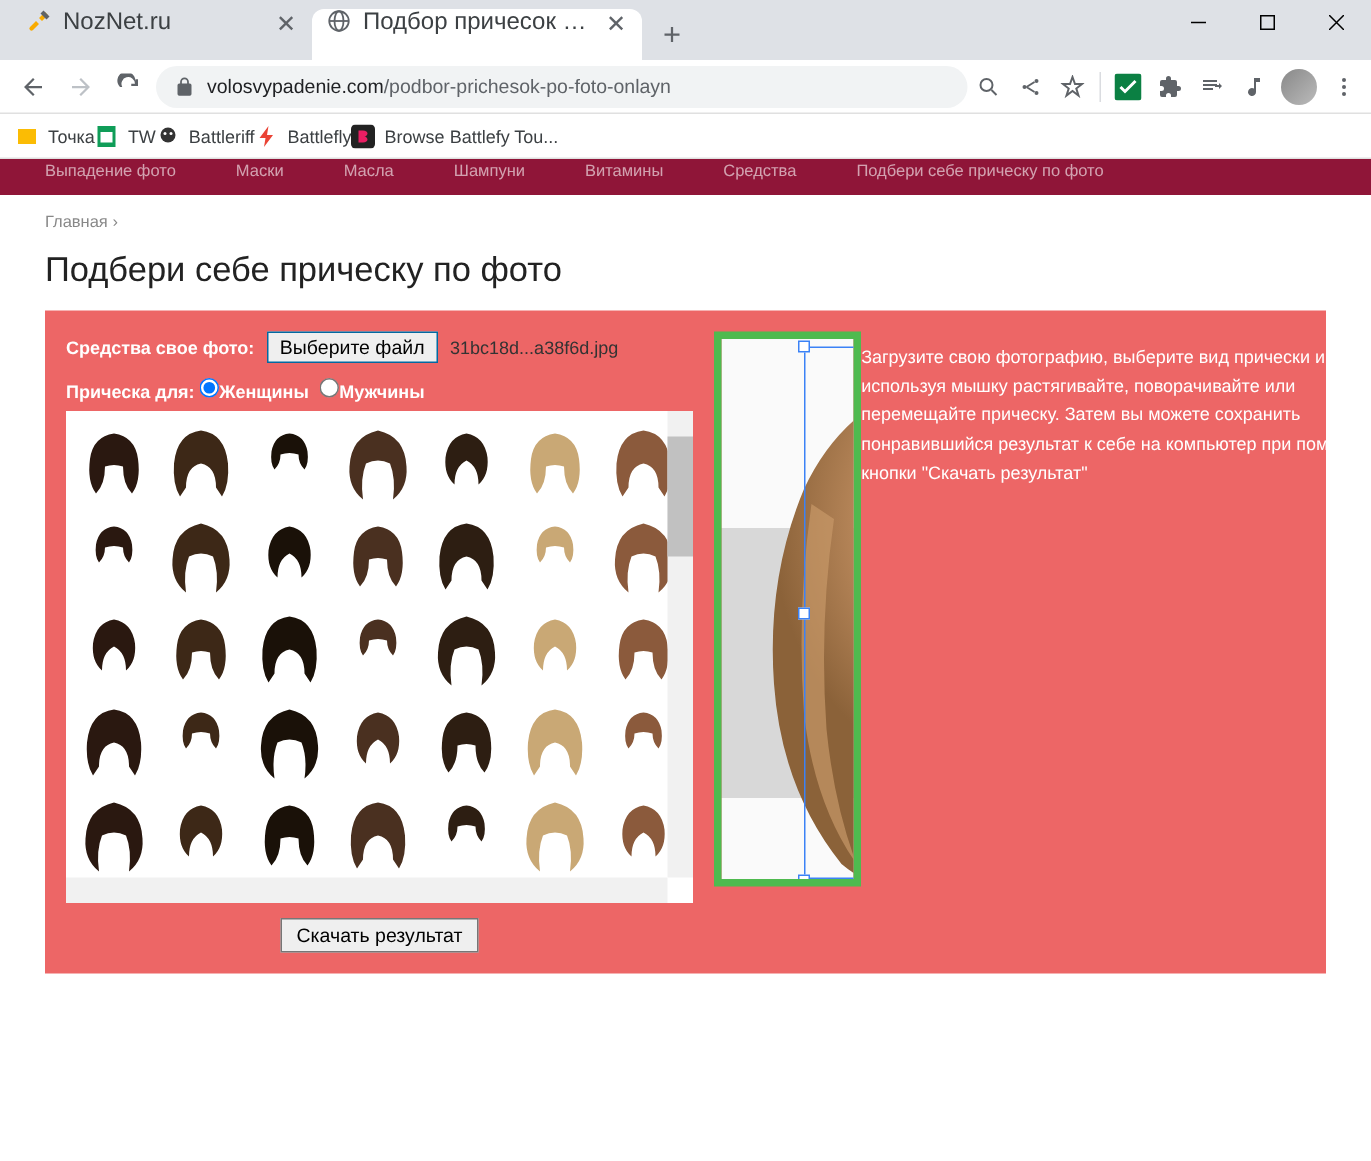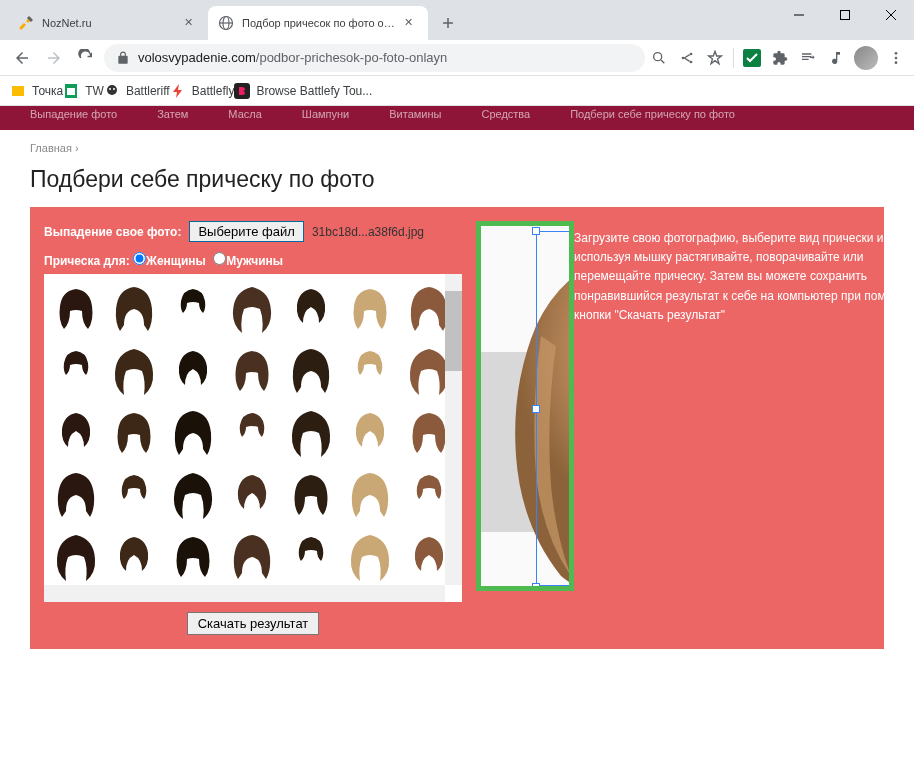--- a/index.html
+++ b/index.html
@@ -1,20 +1,20 @@
 <!DOCTYPE html>
 <html><head>
 <meta charset="utf-8">
 <style>
 * { box-sizing: border-box; margin: 0; padding: 0; }
 body { font-family: Arial, sans-serif; background: #fff; width: 914px; height: 774px; overflow: hidden; }
 
 
 .titlebar { height: 40px; background: #dee1e6; display: flex; align-items: flex-end; padding-left: 8px; }
-.tab { height: 34px; background: #dee1e6; border-radius: 8px 8px 0 0; display: flex; align-items: center; padding: 0 10px; font-size: 11px; color: #3c4043; min-width: 200px; max-width: 220px; position: relative; }
+.tab { height: 34px; background: #dee1e6; border-radius: 8px 8px 0 0; display: flex; padding: 0 10px; font-size: 16px; color: #3c4043; min-width: 200px; max-width: 220px; position: relative; }
 .tab.active { background: #fff; }
 .tab-favicon { width: 16px; height: 16px; margin-right: 8px; flex-shrink: 0; }
 .tab-title { flex: 1; overflow: hidden; white-space: nowrap; text-overflow: ellipsis; }
 .tab-close { width: 14px; height: 14px; margin-left: 6px; color: #5f6368; cursor: pointer; }
 .newtab { width: 28px; height: 28px; display: flex; align-items: center; justify-content: center; color: #5f6368; margin-left: 6px; margin-bottom: 3px; cursor: pointer; }
 .window-controls { margin-left: auto; display: flex; height: 30px; align-self: flex-start; }
 .win-btn { width: 46px; display: flex; align-items: center; justify-content: center; color: #000; cursor: pointer; }
 
 
 .addrbar { height: 36px; background: #fff; display: flex; align-items: center; padding: 0 8px; border-bottom: 1px solid #e0e0e0; gap: 4px; }
@@ -218,32 +218,32 @@
       <svg class="bm-icon" viewBox="0 0 16 16">
         <rect width="16" height="16" rx="3" fill="#222"></rect>
         <path d="M5 4h3c2 0 3 1 3 2s-1 2-2 2c1 0 2 1 2 2s-1 2-3 2H5z" fill="#e91e63"></path>
       </svg>
       <span>Browse Battlefy Tou...</span>
     </div>
 </div>
 
 <div class="page">
   <div class="topnav">
-    <div style="opacity:0.6;font-size:11px;margin-bottom:2px"><a>Выпадение фото</a><a>Затем</a><a>Масла</a><a>Шампуни</a><a>Витамины</a><a>Средства</a><a>Подбери себе прическу по фото</a></div>
+    <div style="opacity:0.6;font-size:11px;margin-bottom:2px"><a>Выпадение фото</a><a>Маски</a><a>Масла</a><a>Шампуни</a><a>Витамины</a><a>Средства</a><a>Подбери себе прическу по фото</a></div>
   </div>
   <div class="breadcrumb">
     <a>Главная</a>
     <span>›</span>
   </div>
   <h1>Подбери себе прическу по фото</h1>
 
   <div class="redbox">
     <div class="left-col">
       <div class="upload-line">
-        <b>Выпадение свое фото:</b>
+        <b>Средства свое фото:</b>
         <button class="file-btn">Выберите файл</button>
         <span class="filename">31bc18d...a38f6d.jpg</span>
       </div>
       <div class="gender-line">
         <span>Прическа для:</span>
         <input type="radio" checked="" style=""><label>Женщины</label>
         <input type="radio" style=""><label>Мужчины</label>
       </div>
       <div class="hair-grid-wrap">
         <div class="hair-grid" id="hair-grid">

